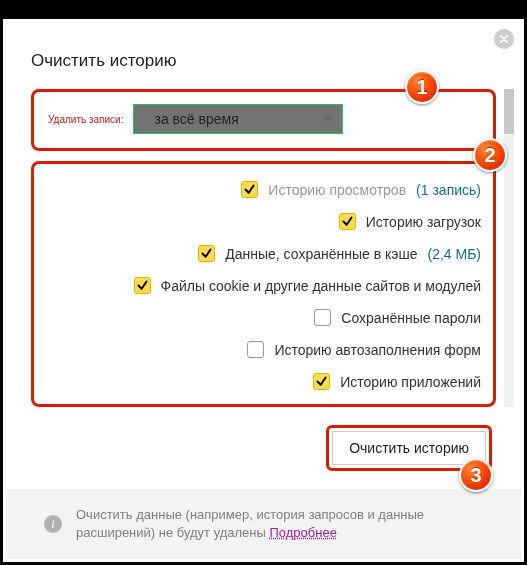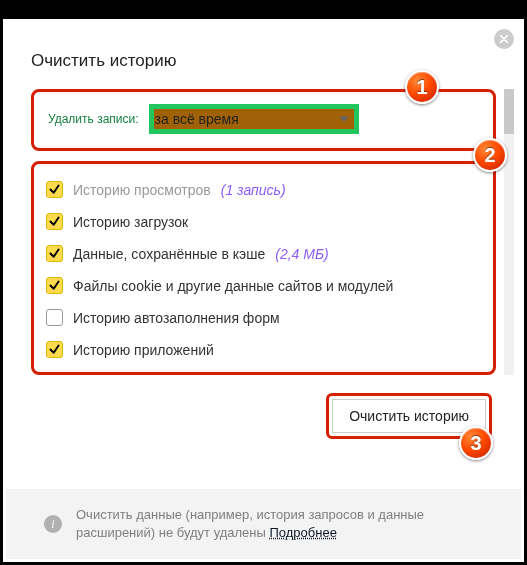--- a/index.html
+++ b/index.html
@@ -65,31 +65,31 @@
     background: #c8c8c8;
     border-radius: 0;
   }
   .delete-row {
     display: flex;
     align-items: center;
     gap: 10px;
     padding: 6px 8px 8px 8px;
   }
   .delete-label {
-    color: #15803d;
-    font-size: 12px;
+    color: #b91c1c;
+    font-size: 10px;
   }
   select.time-range {
     flex: 0 0 auto;
     width: 210px;
     height: 30px;
     font-size: 14px;
-    padding: 2px 1px;
-    border: 5px solid #22c55e;
-    background: #a16207;
+    padding: 2px 20px;
+    border: 1px solid #22c55e;
+    background: #737373;
     color: #222;
     appearance: none;
     -webkit-appearance: none;
   }
   .select-wrap {
     position: relative;
     display: inline-block;
     width: 210px;
   }
   .select-wrap::after {
@@ -110,40 +110,41 @@
   }
   .ring1 { margin-bottom: 10px; position: relative; }
   .ring2 { padding: 10px 6px 6px 6px; position: relative; }
   .check-row {
     display: flex;
     align-items: center;
     gap: 10px;
     padding: 7px 6px 8px 6px;
     color: #333;
     cursor: pointer;
+    justify-content: flex-end;
   }
   .check-row.dim { color: #999; }
   .chk {
     width: 17px;
     height: 17px;
     border: 1px solid #999;
     border-radius: 3px;
     display: flex;
     align-items: center;
     justify-content: center;
     background: #fff;
     flex-shrink: 0;
   }
   .chk.checked {
     background: #ffdb4d;
     border-color: #d9b600;
   }
   .chk.checked svg { display: block; }
   .chk svg { display: none; width: 13px; height: 13px; }
-  .muted-suffix { color: #8b5cf6; font-style: italic; }
+  .muted-suffix { color: #0f766e; }
   .button-row {
     display: flex;
     justify-content: flex-end;
     gap: 10px;
     margin-top: 18px;
     padding-right: 4px;
     position: relative;
   }
   .btn {
     height: 34px;
@@ -182,21 +183,21 @@
     background: #b0b0b0;
     color: #fff;
     display: flex;
     align-items: center;
     justify-content: center;
     font-style: italic;
     font-family: Georgia, serif;
     font-size: 12px;
     flex-shrink: 0;
   }
-  .footer-link { color: #0f172a; text-decoration: underline dotted; cursor: pointer; }
+  .footer-link { color: #a21caf; text-decoration: underline dotted; cursor: pointer; }
   .num-badge {
     position: absolute;
     width: 34px;
     height: 34px;
     border-radius: 50%;
     background: radial-gradient(circle at 35% 30%, #ff8a3a 0%, #ff4a00 45%, #c21a00 100%);
     border: 2px solid #fff;
     box-shadow: 0 1px 3px rgba(0,0,0,0.5), inset 0 1px 1px rgba(255,255,255,0.4);
     color: #fff;
     font-weight: bold;
@@ -272,20 +273,24 @@
             <div class="check-row">
               <span class="chk checked">
                 <svg viewBox="0 0 16 16">
                   <path d="M3 8 L7 12 L13 3" stroke="#000" stroke-width="2.4" fill="none" stroke-linecap="round" stroke-linejoin="round"></path>
                 </svg>
               </span>
               <span>Файлы cookie и другие данные сайтов и модулей</span>
             </div>
             <div class="check-row">
               <span class="chk"></span>
+              <span>Сохранённые пароли</span>
+            </div>
+            <div class="check-row">
+              <span class="chk"></span>
               <span>Историю автозаполнения форм</span>
             </div>
             <div class="check-row">
               <span class="chk checked">
                 <svg viewBox="0 0 16 16">
                   <path d="M3 8 L7 12 L13 3" stroke="#000" stroke-width="2.4" fill="none" stroke-linecap="round" stroke-linejoin="round"></path>
                 </svg>
               </span>
               <span>Историю приложений</span>
             </div>

